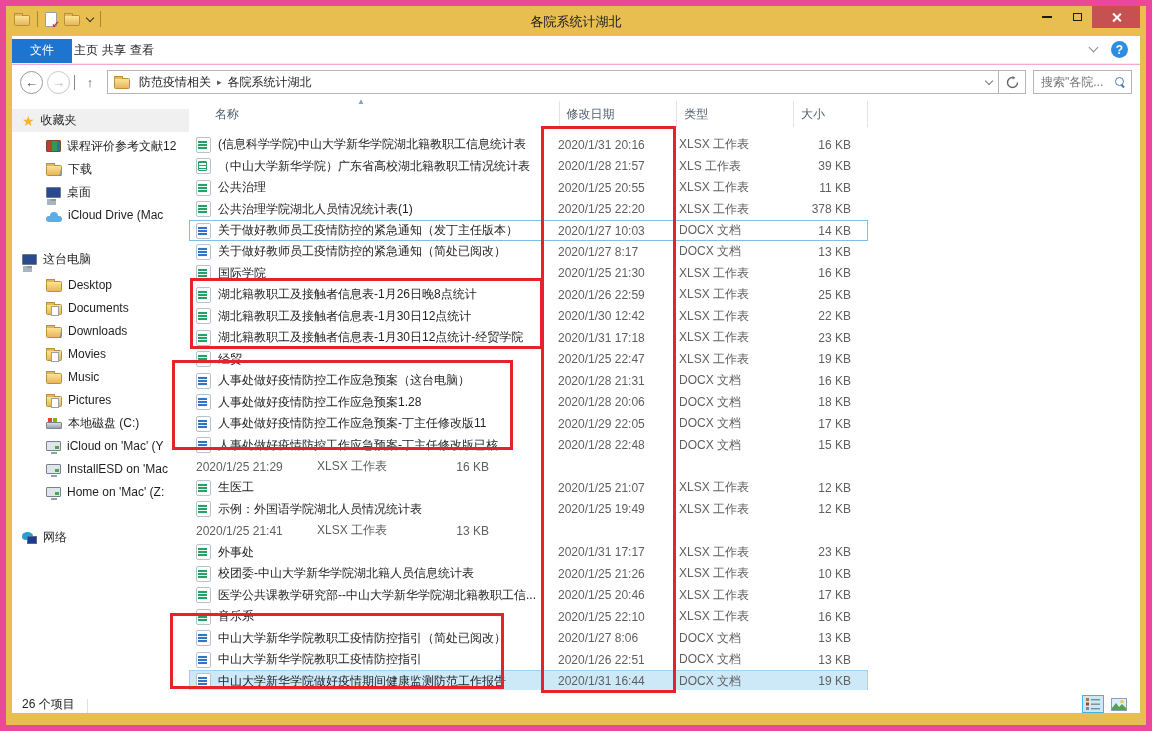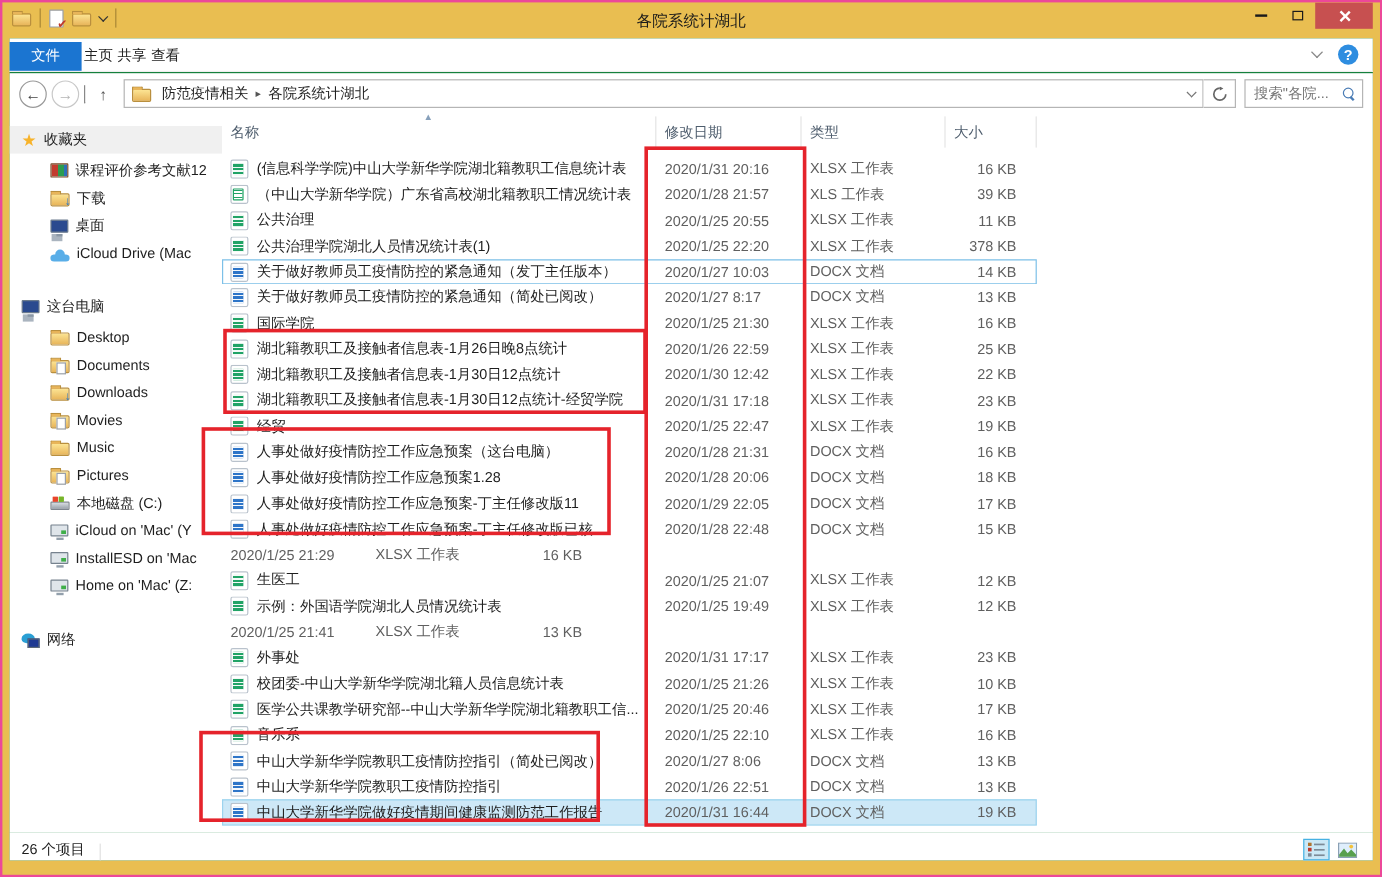--- a/index.html
+++ b/index.html
@@ -1,38 +1,38 @@
 <!DOCTYPE html>
 <html><head>
 <meta charset="utf-8">
 <style>
   html,body{margin:0;padding:0;background:#555;}
   *{box-sizing:border-box;}
-  .window{position:relative;width:1152px;height:731px;background:#e9be51;font-family:"Liberation Sans","DejaVu Sans",sans-serif;font-size:12px;color:#1e1e1e;overflow:hidden;border:2px solid #ec4899;}
+  .window{position:relative;width:1152px;height:731px;background:#e9be51;font-family:"Liberation Sans","DejaVu Sans",sans-serif;font-size:12px;color:#1e1e1e;overflow:hidden;border:6px solid #ec4899;}
   
   .titlebar{position:absolute;top:0;left:0;right:0;height:30px;}
   .qat{position:absolute;left:8px;top:5px;display:flex;align-items:center;gap:7px;}
   .qat-sep{width:1px;height:16px;background:rgba(90,70,20,.45);}
   .win-title{position:absolute;left:50%;top:7px;transform:translateX(-50%);font-size:13px;color:#1a1a1a;white-space:nowrap;}
   .controls{position:absolute;right:6px;top:0;display:flex;}
   .ctrl{width:30px;height:22px;display:flex;align-items:center;justify-content:center;cursor:pointer;}
   .ctrl.close{width:48px;background:#c75050;}
   .glyph-min{width:10px;height:2px;background:#1a1a1a;}
   .glyph-max{width:9px;height:8px;border:1px solid #1a1a1a;}
   .glyph-x{position:relative;width:11px;height:11px;}
   .glyph-x::before,.glyph-x::after{content:"";position:absolute;left:5px;top:0;width:1.6px;height:11px;background:#fff;}
   .glyph-x::before{transform:rotate(45deg);} .glyph-x::after{transform:rotate(-45deg);}
   
   .mini-folder{position:relative;width:16px;height:11px;background:linear-gradient(#fce493,#e8b55a);border:1px solid #b98f3e;border-radius:1.5px;margin-top:3px;}
   .mini-folder::before{content:"";position:absolute;top:-3px;left:-1px;width:7px;height:2px;background:#e8b55a;border:1px solid #b98f3e;border-bottom:none;border-radius:1px 1px 0 0;}
   .mini-doc{position:relative;width:12px;height:15px;background:#fff;border:1px solid #9aa0a8;border-radius:1px;}
   .mini-doc::after{content:"✔";position:absolute;right:-4px;bottom:-4px;color:#c0392b;font-size:10px;font-weight:bold;}
   .chev-down{width:6px;height:6px;border-right:1.5px solid #333;border-bottom:1.5px solid #333;transform:rotate(45deg);margin-top:-3px;}
   
-  .client{position:absolute;left:6px;right:6px;top:30px;bottom:12px;background:#15803d;}
+  .client{position:absolute;left:6px;right:6px;top:30px;bottom:12px;background:#f9a8d4;}
   
   .ribbon{position:absolute;left:0;right:0;top:0;height:28px;background:#fff;border-bottom:1px solid #eee;display:flex;align-items:center;}
   .file-tab{height:24px;margin-top:2px;padding:0 18px;background:#1b75d1;color:#fff;display:flex;align-items:center;cursor:pointer;}
   .rtab{padding:0 2px;height:24px;margin-top:2px;display:flex;align-items:center;color:#222;cursor:pointer;}
   .ribbon-right{margin-left:auto;display:flex;align-items:center;gap:14px;padding-right:12px;}
   .rib-chev{width:7px;height:7px;border-right:1.5px solid #888;border-bottom:1.5px solid #888;transform:rotate(45deg);margin-top:-4px;cursor:pointer;}
   .help-btn{width:17px;height:17px;border-radius:50%;background:#2e8de0;color:#fff;font-weight:bold;font-size:12px;display:flex;align-items:center;justify-content:center;cursor:pointer;}
   
   .addrbar{position:absolute;left:0;right:0;top:29px;height:34px;display:flex;align-items:center;padding:0 8px;background:#fff;}
   .nav-circle{width:23px;height:23px;border-radius:50%;border:1px solid #9a9a9a;display:flex;align-items:center;justify-content:center;color:#444;font-size:13px;cursor:pointer;flex:0 0 auto;}
@@ -75,21 +75,21 @@
   .icon-netdrive::before{content:"";position:absolute;right:1px;bottom:1px;width:4px;height:3px;background:#3fae49;}
   .icon-netdrive::after{content:"";position:absolute;left:4px;bottom:-4px;width:6px;height:2px;background:#93a0ac;}
   .icon-network{position:relative;width:15px;height:12px;}
   .icon-network::before{content:"";position:absolute;left:0;top:0;width:11px;height:8px;background:#2a9fd4;border-radius:50% 50% 40% 40%;}
   .icon-network::after{content:"";position:absolute;right:0;bottom:0;width:8px;height:6px;background:#1f3a93;border:1px solid #5d6a77;}
   .folder-dl{position:relative;}
   .folder-dl::after{content:"↓";position:absolute;right:-2px;bottom:-3px;color:#2f7ac6;font-size:10px;font-weight:bold;}
   .folder-doc::after{content:"";position:absolute;right:2px;top:1px;width:6px;height:8px;background:#fff;border:1px solid #9aa0a8;}
   
   .list{position:absolute;left:177px;top:0;right:0;bottom:0;}
-  .list-header{position:absolute;left:0;top:2px;height:26px;width:679px;display:flex;color:#4e5d6d;}
+  .list-header{position:absolute;left:0;top:2px;height:26px;width:679px;display:flex;color:#4e5d6d;padding-left:19px;}
   .hcell{display:flex;align-items:center;padding-left:7px;border-right:1px solid #e4e4e4;cursor:pointer;}
   .sort-caret{position:absolute;left:168px;top:-2px;font-size:8px;color:#87a0bb;}
   .rows{position:absolute;left:0;top:35px;width:679px;}
   .row{display:flex;height:21.46px;align-items:center;cursor:pointer;}
   .row.outlined{box-shadow:inset 0 0 0 1px #7cc0e8;}
   .row.selected{background:#cde8f7;box-shadow:inset 0 0 0 1px #9cd3ee;}
   .cell-name{width:362px;display:flex;align-items:center;gap:7px;padding-left:7px;overflow:hidden;white-space:nowrap;}
   .cell-name span.nm{overflow:hidden;text-overflow:clip;white-space:nowrap;}
   .cell-date{width:121px;color:#5f5f5f;padding-left:7px;white-space:nowrap;}
   .cell-type{width:120px;color:#5f5f5f;padding-left:7px;white-space:nowrap;}

